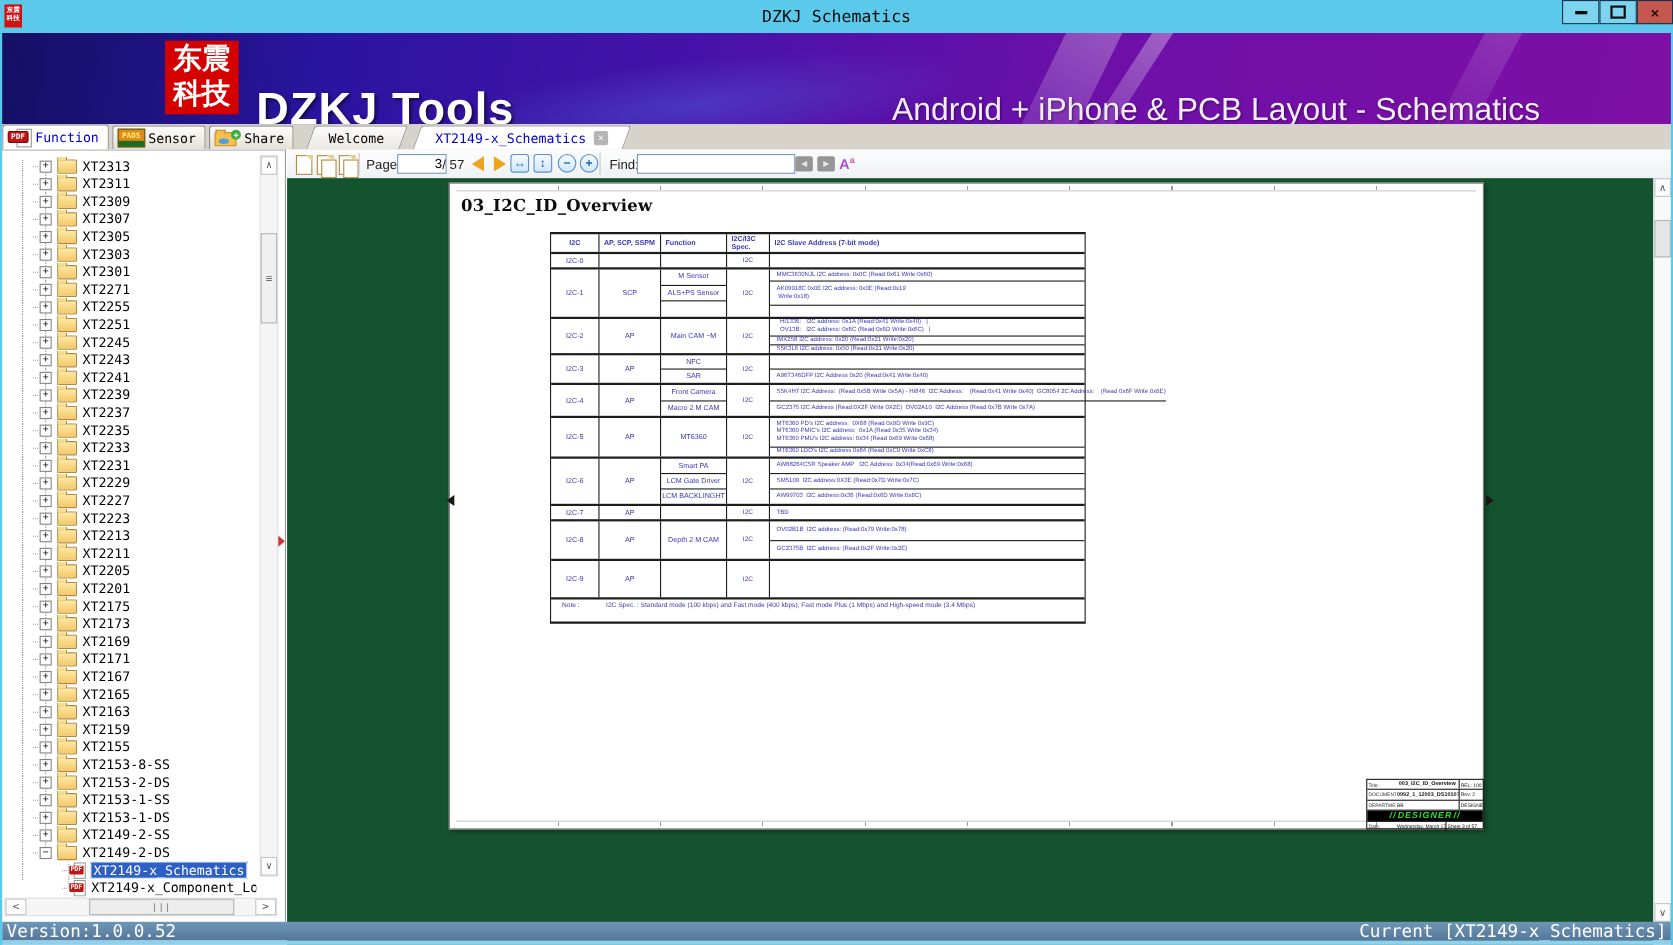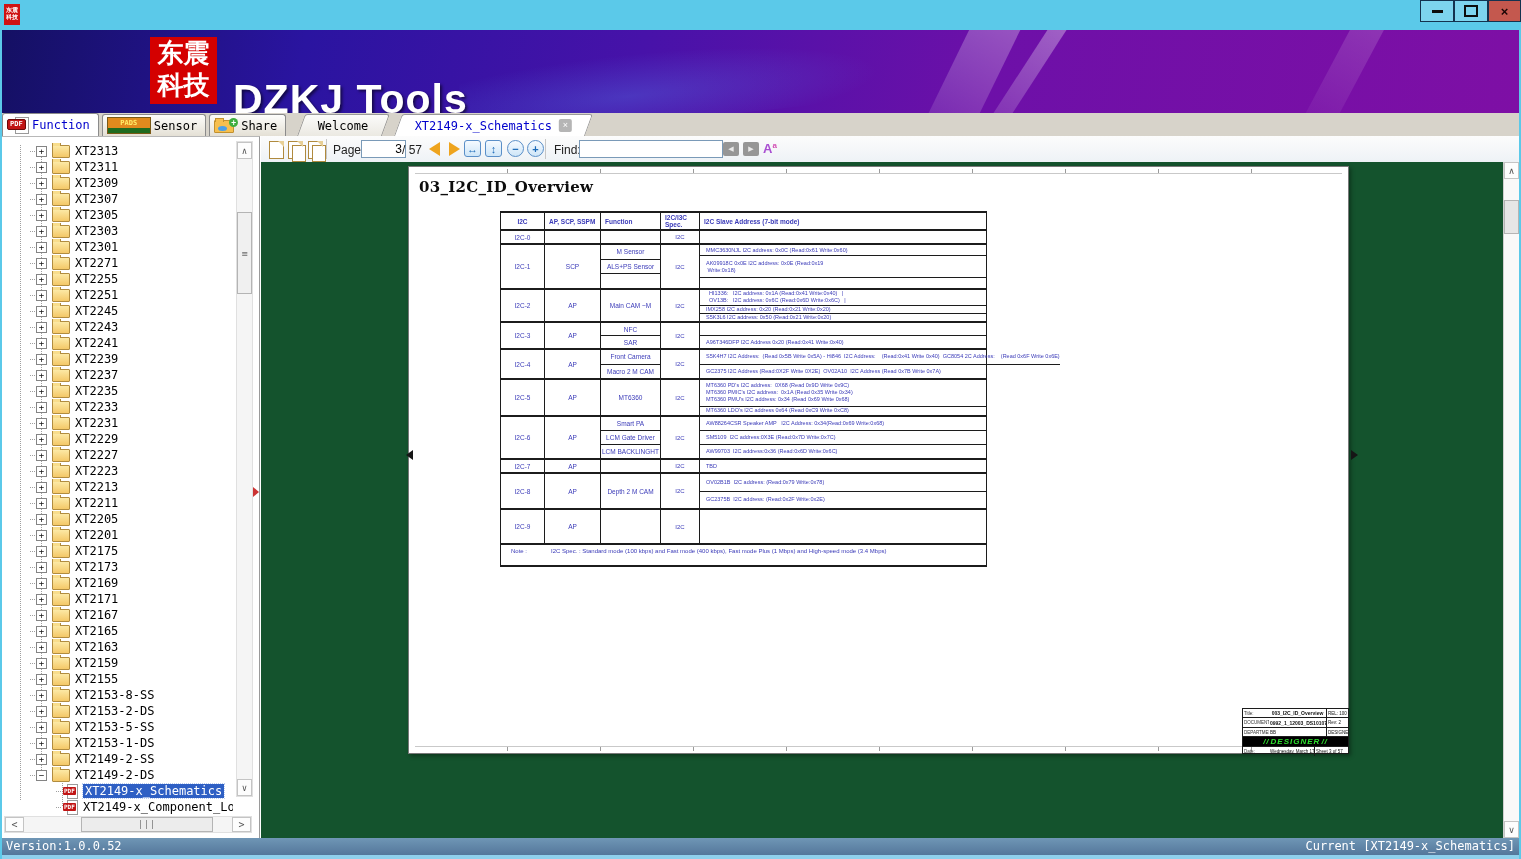--- a/index.html
+++ b/index.html
@@ -39,21 +39,21 @@
   #tabstrip{position:absolute;left:0;top:113px;width:100%;height:23px;background:#d7d3ca;
     display:flex;align-items:flex-end;padding-left:2px;box-sizing:border-box;}
   .mtab{height:21px;display:flex;align-items:center;gap:3px;padding:0 8px 0 4px;margin-right:3px;
     border:1px solid #8b8b8b;border-bottom:none;border-radius:3px 3px 0 0;
     background:linear-gradient(#fdfdfb,#e4e0d5);font-size:12px;font-family:"DejaVu Sans Mono",monospace;color:#000;}
   .mtab.active{background:#fff;color:#0000cc;height:22px;}
   .ic-pdf{position:relative;width:22px;height:16px;display:inline-block;}
   .ic-pdf u{position:absolute;right:0;top:0;width:12px;height:15px;background:#fff;border:1px solid #9a9a9a;}
   .ic-pdf i{position:absolute;left:0;top:2px;background:#c11515;color:#fff;font-style:normal;font-weight:bold;
     font-size:7px;line-height:9px;padding:0 2px;border:1px solid #6d0a0a;border-radius:2px;}
-  .ic-pads{position:relative;width:44px;height:17px;display:inline-block;background:#1f6b1f;border:1px solid #7a5a16;box-sizing:border-box;}
+  .ic-pads{position:relative;width:25px;height:17px;display:inline-block;background:#1f6b1f;border:1px solid #7a5a16;box-sizing:border-box;}
   .ic-pads i{position:absolute;left:0;top:0;right:0;height:10px;background:#e08a1e;color:#ffef6a;
     font-style:normal;font-weight:bold;font-size:7px;line-height:10px;text-align:center;}
   .ic-share{position:relative;width:24px;height:16px;display:inline-block;}
   .ic-share u{position:absolute;left:0;bottom:1px;width:18px;height:11px;background:#f6bf4e;border:1px solid #c2912f;border-radius:1px;}
   .ic-share u:before{content:"";position:absolute;left:0;top:-3px;width:7px;height:3px;background:#f6bf4e;border:1px solid #c2912f;border-bottom:none;}
   .ic-share s{position:absolute;left:4px;bottom:3px;width:9px;height:5px;background:#4ba0e8;border-radius:50%;}
   .ic-share b{position:absolute;right:0;top:0;width:9px;height:9px;background:#3fae3f;border-radius:50%;
     color:#fff;font-size:8px;line-height:9px;text-align:center;font-weight:bold;}
   .dtab{height:21px;margin-left:12px;transform:skewX(-20deg);border:1px solid #9a9a9a;border-bottom:none;
     background:linear-gradient(#fbfbfa,#ebe9e2);display:flex;align-items:center;padding:0 16px;border-radius:3px 3px 0 0;}
@@ -178,35 +178,36 @@
   #tblogo:before{content:"//";margin-right:1px;} #tblogo:after{content:"//";margin-left:1px;}
   #tbr5{height:9px;border-bottom:none;}
   #tbr5 .sheet{border-left:1px solid #1c1c1c;height:100%;display:flex;align-items:center;flex:none;width:34px;}
 
   
   #mainscroll{position:absolute;left:1503px;top:162px;width:16px;height:676px;background:#f9f9f9;border-left:1px solid #cfcfcf;box-sizing:border-box;}
   #mup{top:0;} #mthumb{position:absolute;left:0;right:0;top:38px;height:34px;background:#e6e6e6;border:1px solid #b4b4b4;box-sizing:border-box;}
   #mdown{bottom:0;}
   #statusbar{position:absolute;left:2px;right:2px;top:838px;height:17px;
     background:linear-gradient(#6f96b5,#54779b);color:#fff;font-family:"DejaVu Sans Mono",monospace;
-    font-size:12px;line-height:17px;display:flex;justify-content:space-between;padding:0 4px;box-sizing:border-box;}
+    font-size:16px;line-height:17px;display:flex;justify-content:space-between;padding:0 4px;box-sizing:border-box;}
   #bottomstrip{position:absolute;left:0;right:0;top:855px;height:4px;background:#8fd0ec;}
   .edge{position:absolute;top:30px;bottom:0;width:2px;background:#5bc9e9;}
   #edgeL{left:0;} #edgeR{right:0;}
 </style>
 </head>
 <body>
 
 <div id="win">
 
   <div id="titlebar">
     <div id="appicon">
       <span>东震</span><br>
       <span>科技</span>
     </div>
+    <div id="wintitle">DZKJ Schematics</div>
     <div class="winbtn" id="btn-min">
         <i></i>
       </div>
     <div class="winbtn" id="btn-max">
         <i></i>
       </div>
     <div class="winbtn" id="btn-close">
         <span>×</span>
       </div>
   </div>
@@ -214,20 +215,21 @@
   <div id="banner">
     <div class="streak" id="st3"></div>
     <div class="streak" id="st1"></div>
     <div class="streak" id="st2"></div>
     <div class="streak" id="st4"></div>
     <div id="bannerlogo">
       <div>东震</div>
       <div>科技</div>
     </div>
     <div id="appname">DZKJ Tools</div>
+    <div id="tagline">Android + iPhone &amp; PCB Layout - Schematics</div>
   </div>
 
   <div id="tabstrip">
     <div class="mtab active">
       <span class="ic-pdf">
           <u></u>
           <i>PDF</i>
         </span>
       <span>Function</span>
     </div>
@@ -506,21 +508,21 @@
         <div class="trow">
           <span class="hdots"></span>
           <span class="tbox">+</span>
           <span class="fold"></span>
           <span class="tlab">XT2153-2-DS</span>
         </div>
         <div class="trow">
           <span class="hdots"></span>
           <span class="tbox">+</span>
           <span class="fold"></span>
-          <span class="tlab">XT2153-5-SS</span>
+          <span class="tlab">XT2153-1-SS</span>
         </div>
         <div class="trow">
           <span class="hdots"></span>
           <span class="tbox">+</span>
           <span class="fold"></span>
           <span class="tlab">XT2153-1-DS</span>
         </div>
         <div class="trow">
           <span class="hdots"></span>
           <span class="tbox">+</span>

